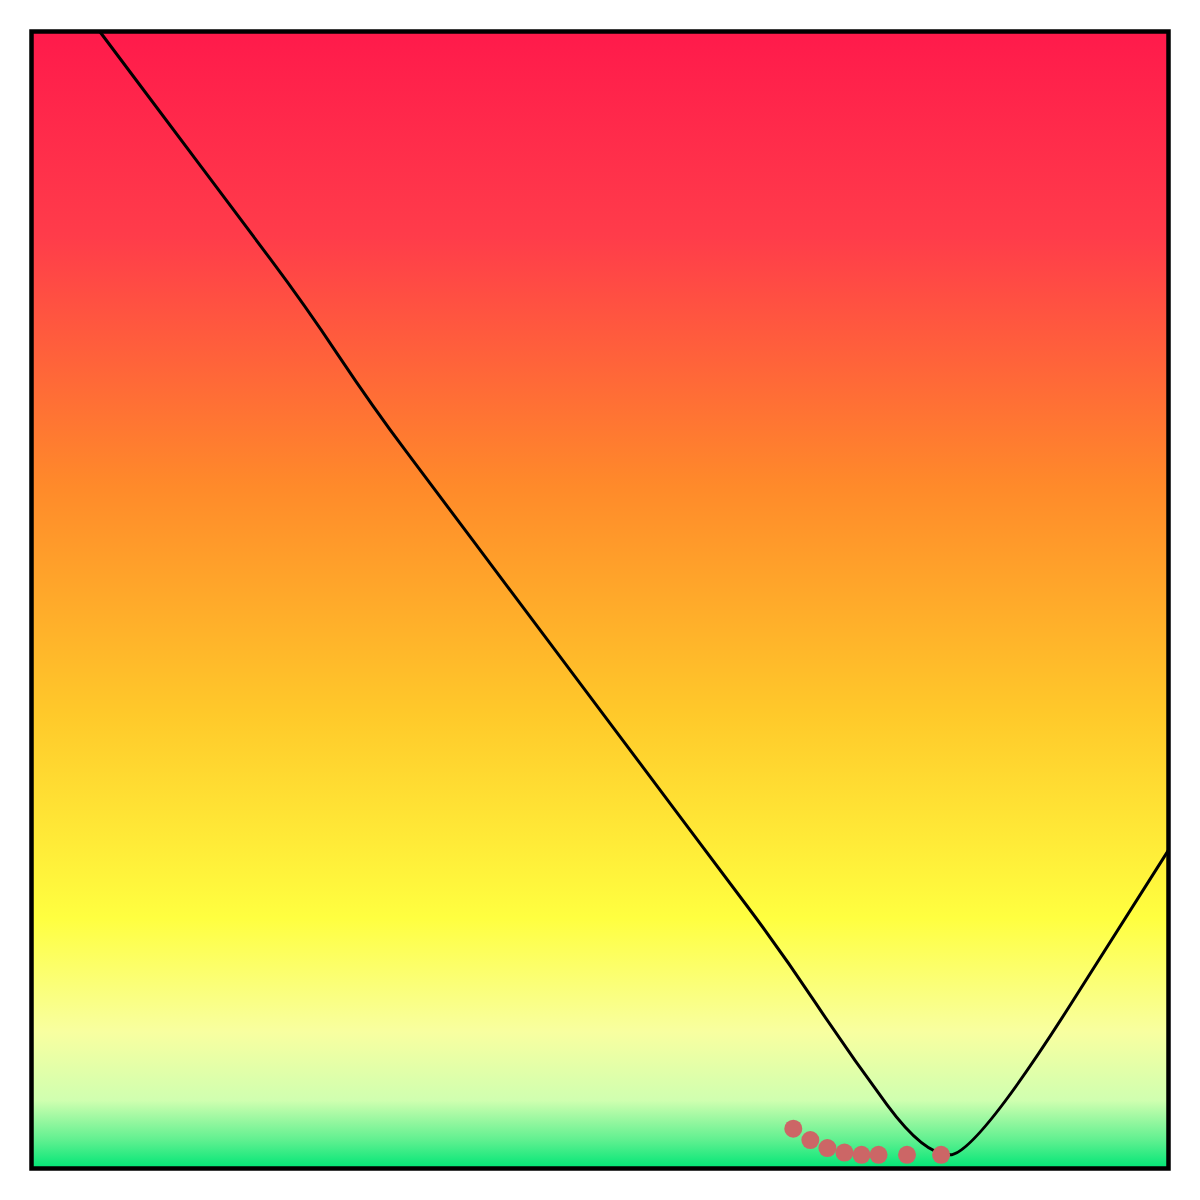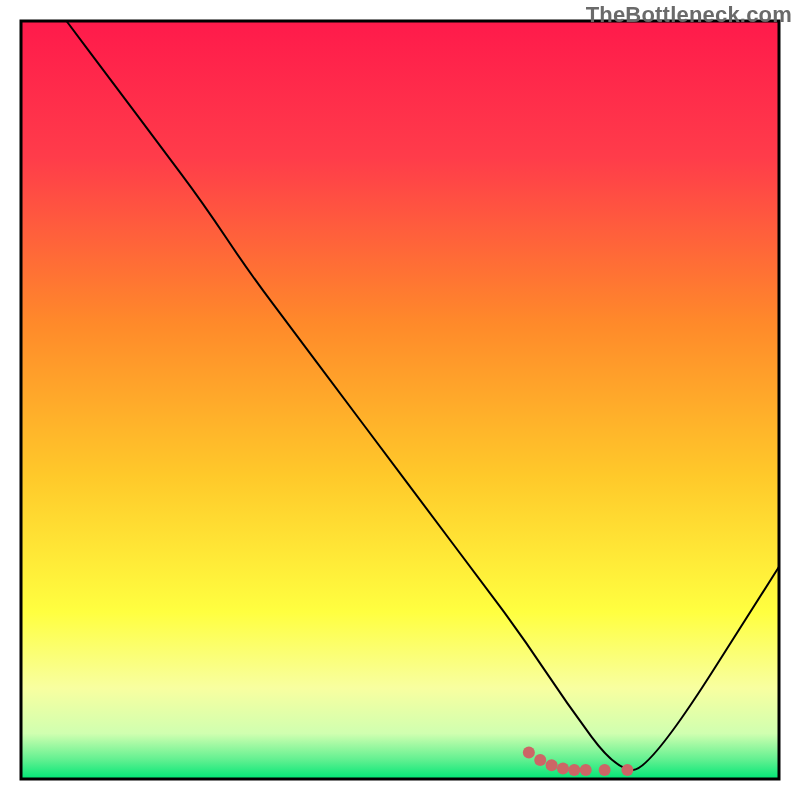--- a/index.html
+++ b/index.html
@@ -26,21 +26,20 @@
     letter-spacing: 0.2px;
   }
   svg {
     display: block;
   }
 </style>
 </head>
 <body>
 
 <div class="wrap">
-  <div class="watermark">TheBottleneck.com</div>
   <svg id="chart-svg" width="800" height="800">
     <defs>
       <linearGradient id="bg-grad" x1="0" y1="0" x2="0" y2="1">
           <stop offset="0%" stop-color="#ff1a4b"></stop>
           <stop offset="18%" stop-color="#ff3c4a"></stop>
           <stop offset="40%" stop-color="#ff8a2a"></stop>
           <stop offset="60%" stop-color="#ffc92a"></stop>
           <stop offset="78%" stop-color="#ffff40"></stop>
           <stop offset="88%" stop-color="#f8ffa0"></stop>
           <stop offset="94%" stop-color="#d0ffb0"></stop>

